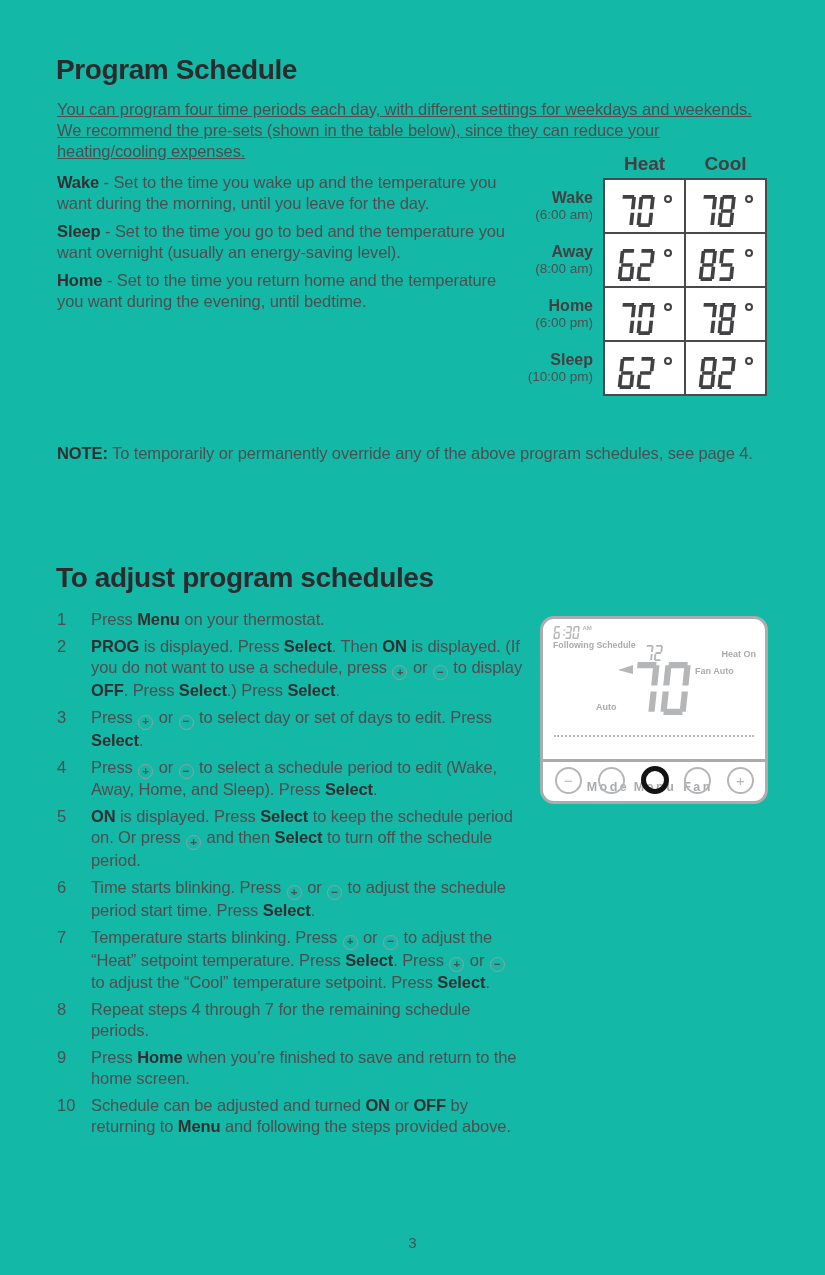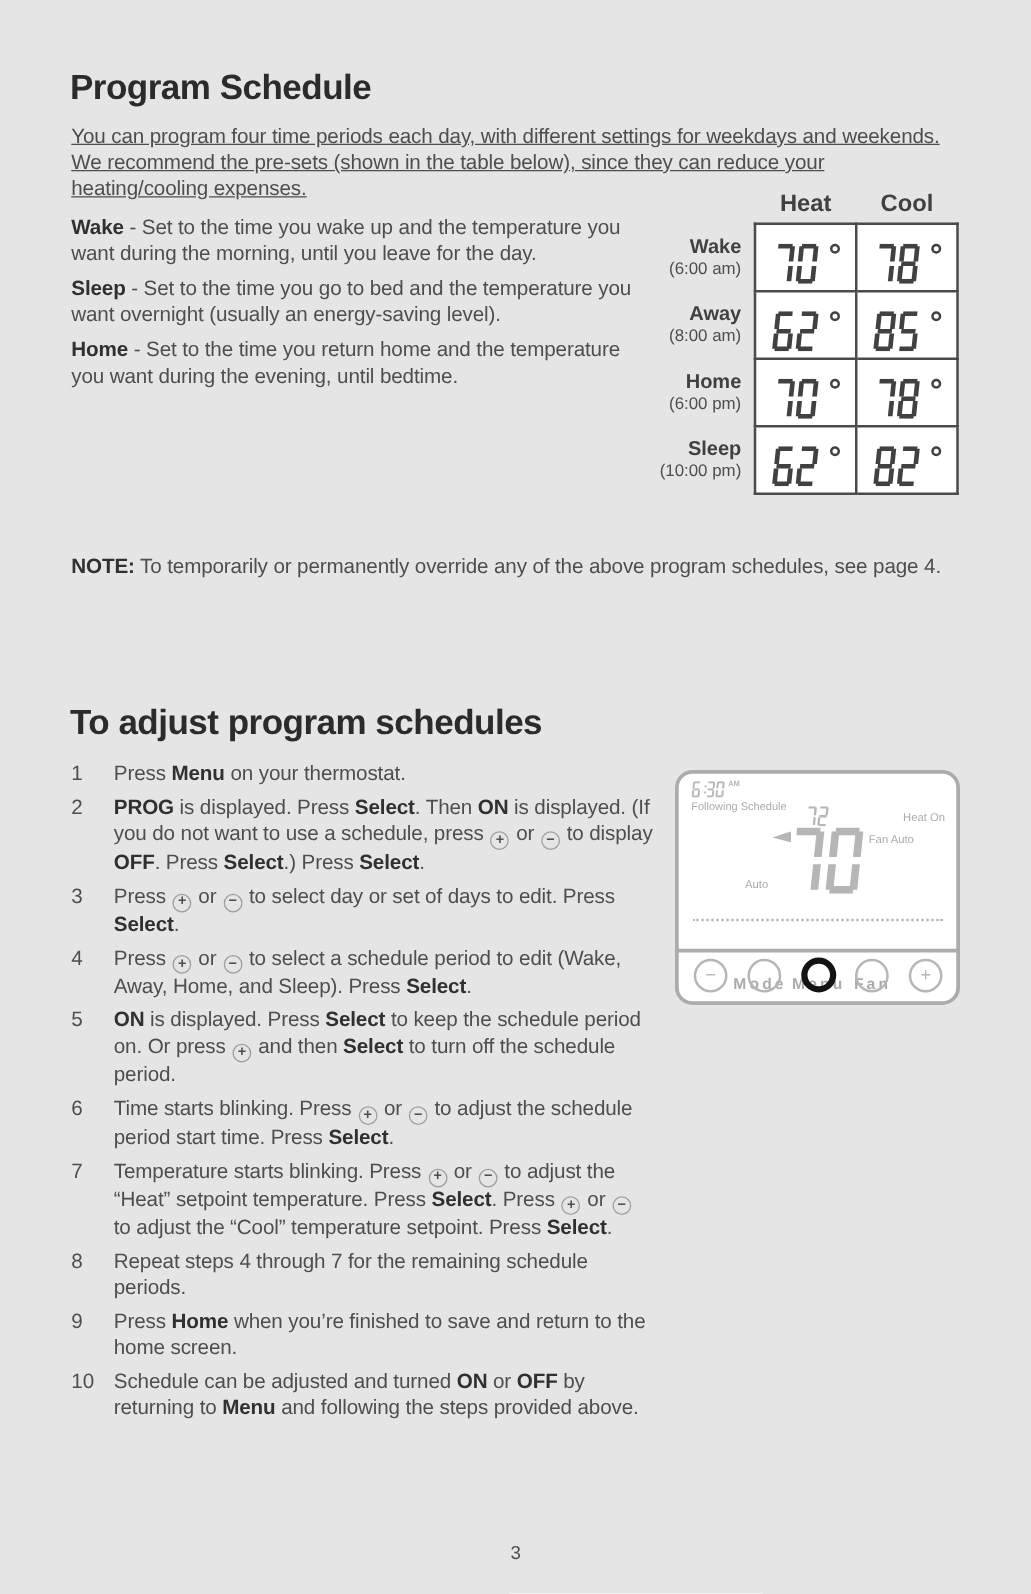--- a/index.html
+++ b/index.html
@@ -1,18 +1,18 @@
 <!DOCTYPE html>
 <html><head>
 <meta charset="utf-8">
 <style>
   * { margin:0; padding:0; box-sizing:border-box; }
   html,body { background:#ffffff; }
   body { font-family:"Liberation Sans","DejaVu Sans",sans-serif; }
-  .page { position:relative; width:825px; height:1275px; background:#e5e5e5; overflow:hidden; color:#4d4e50; }
+  .page { position:relative; width:825px; height:1275px; background:#14b8a6; overflow:hidden; color:#4d4e50; }
 
   h1.title, h2.title2 { position:absolute; left:56px; font-size:28px; font-weight:700; color:#2b2b2d; letter-spacing:-0.4px; }
   h1.title { top:54px; }
   h2.title2 { top:562px; }
 
   .bodytext { font-size:16.5px; line-height:21px; color:#4d4e50; letter-spacing:-0.1px; }
   .intro { position:absolute; left:57px; top:99px; width:716px;text-decoration:underline; }
   .defs  { position:absolute; left:57px; top:172px; width:462px; }
   .def   { margin-bottom:7px; }
   .def b, .note b, .stepbody b { color:#2f3032; font-weight:700; }
@@ -36,21 +36,21 @@
   .stepnum { width:34px; flex:none; font-size:16.5px; line-height:21px; color:#4d4e50; }
   .stepbody { flex:1; font-size:16.5px; line-height:21px; letter-spacing:-0.1px; }
   .pm { display:inline-flex; width:15px; height:15px; border:1.3px solid #9b9da0; border-radius:50%;
         align-items:center; justify-content:center; font-size:11.5px; font-weight:700; color:#4d4e50;
         vertical-align:-2.5px; line-height:1; margin:0 1px; }
 
   
   .thermo { position:absolute; left:540px; top:616px; width:228px; height:188px;
             border:3px solid #aaacae; border-radius:14px; background:#fff; }
   .thermo .abs { position:absolute; }
-  .t-lab { font-size:9px; font-weight:400; color:#a9abae; white-space:nowrap; }
+  .t-lab { font-size:9px; font-weight:700; color:#a9abae; white-space:nowrap; }
   .t-time { left:10px; top:6px; display:flex; }
   .t-ampm { font-size:6px; font-weight:700; color:#b4b6b8; margin-left:1px; }
   .t-status { left:10px; top:21px; font-size:8.8px; }
   .t-setpoint { left:101px; top:26px; }
   .t-heaton { right:9px; top:30px; }
   .t-auto { left:53px; top:47px;margin-top:36px; }
   .t-wedge { left:75px; top:46px; width:15px; height:9px; background:#b4b6b8;
              clip-path:polygon(100% 0, 100% 100%, 0 55%); }
   .t-fanauto { left:152px; top:47px; }
   .t-temp { left:85px; top:43px; }

